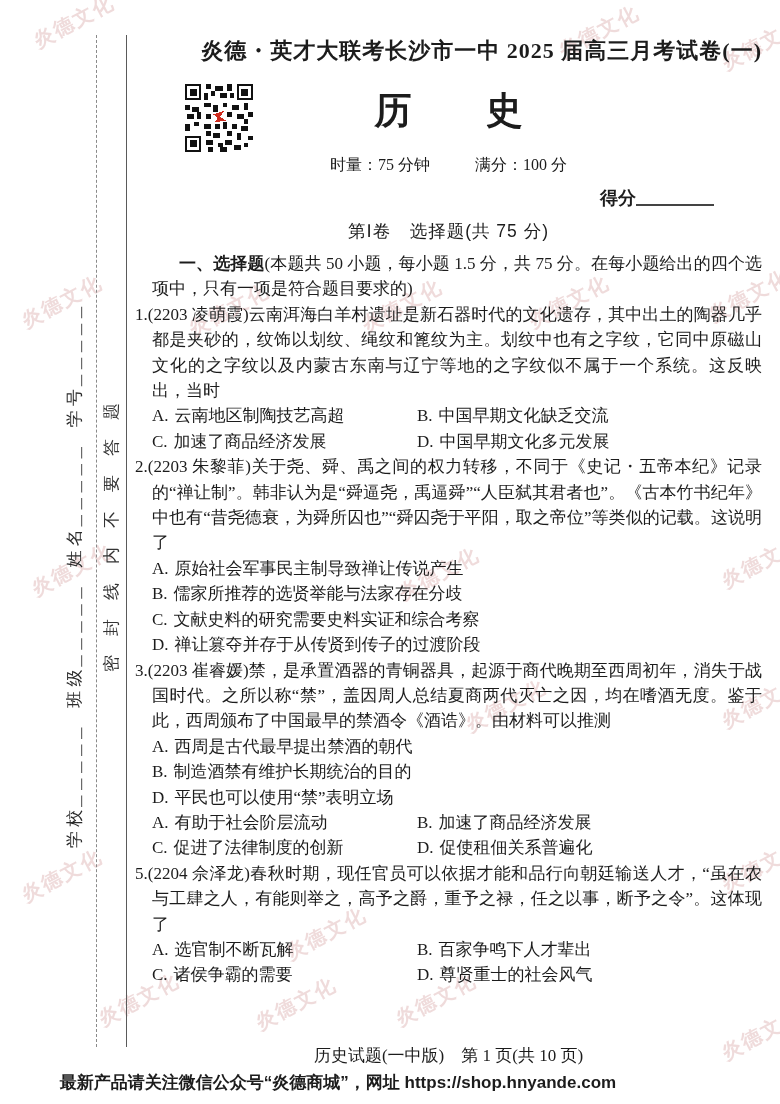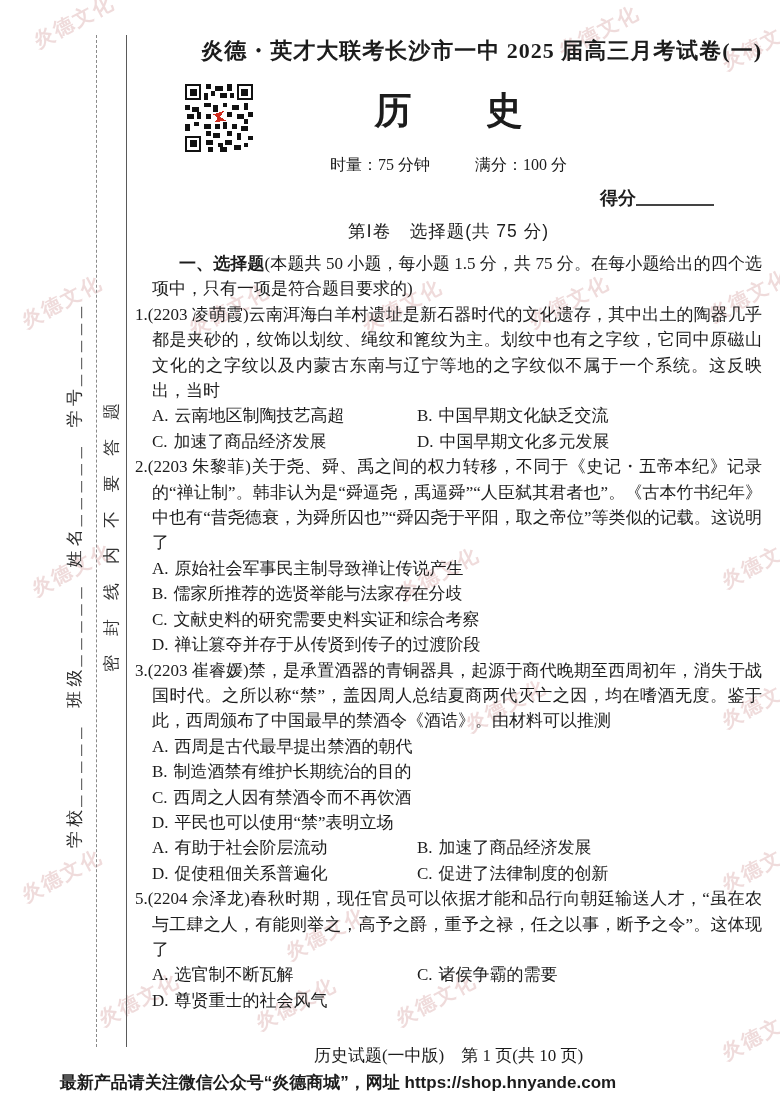--- a/index.html
+++ b/index.html
@@ -203,38 +203,38 @@
       <div class="opt"><span class="ol">C.</span><span>文献史料的研究需要史料实证和综合考察</span></div>
       <div class="opt"><span class="ol">D.</span><span>禅让篡夺并存于从传贤到传子的过渡阶段</span></div>
     </div>
   </div>
 
   <div>
     <div class="hang"><span class="qnum">3.</span><span>(2203 崔睿媛)禁，是承置酒器的青铜器具，起源于商代晚期至西周初年，消失于战国时代。之所以称“禁”，盖因周人总结夏商两代灭亡之因，均在嗜酒无度。鉴于此，西周颁布了中国最早的禁酒令《酒诰》。由材料可以推测</span></div>
     <div class="opts">
       <div class="opt"><span class="ol">A.</span><span>西周是古代最早提出禁酒的朝代</span></div>
       <div class="opt"><span class="ol">B.</span><span>制造酒禁有维护长期统治的目的</span></div>
-      <div class="opt"><span class="ol">C.</span><span>西周之人因有禁酒令而不再饮酒</span></div>
       <div class="opt"><span class="ol">D.</span><span>平民也可以使用“禁”表明立场</span></div>
     </div>
   </div>
 
   <div>
     <div class="opts two-col">
       <div class="opt"><span class="ol">A.</span><span>有助于社会阶层流动</span></div>
       <div class="opt"><span class="ol">B.</span><span>加速了商品经济发展</span></div>
+      <div class="opt"><span class="ol">C.</span><span>促进了法律制度的创新</span></div>
       <div class="opt"><span class="ol">D.</span><span>促使租佃关系普遍化</span></div>
-      <div class="opt"><span class="ol">C.</span><span>促进了法律制度的创新</span></div>
     </div>
   </div>
 
   <div>
     <div class="hang"><span class="qnum">5.</span><span>(2204 佘泽龙)春秋时期，现任官员可以依据才能和品行向朝廷输送人才，“虽在农与工肆之人，有能则举之，高予之爵，重予之禄，任之以事，断予之令”。这体现了</span></div>
     <div class="opts two-col">
       <div class="opt"><span class="ol">A.</span><span>选官制不断瓦解</span></div>
+      <div class="opt"><span class="ol">B.</span><span>百家争鸣下人才辈出</span></div>
       <div class="opt"><span class="ol">C.</span><span>诸侯争霸的需要</span></div>
       <div class="opt"><span class="ol">D.</span><span>尊贤重士的社会风气</span></div>
     </div>
   </div>
 
 </div>
 
 <div class="page-label">历史试题(一中版)　第 1 页(共 10 页)</div>
 <div class="promo">最新产品请关注微信公众号“炎德商城”，网址 https://shop.hnyande.com</div>
 

